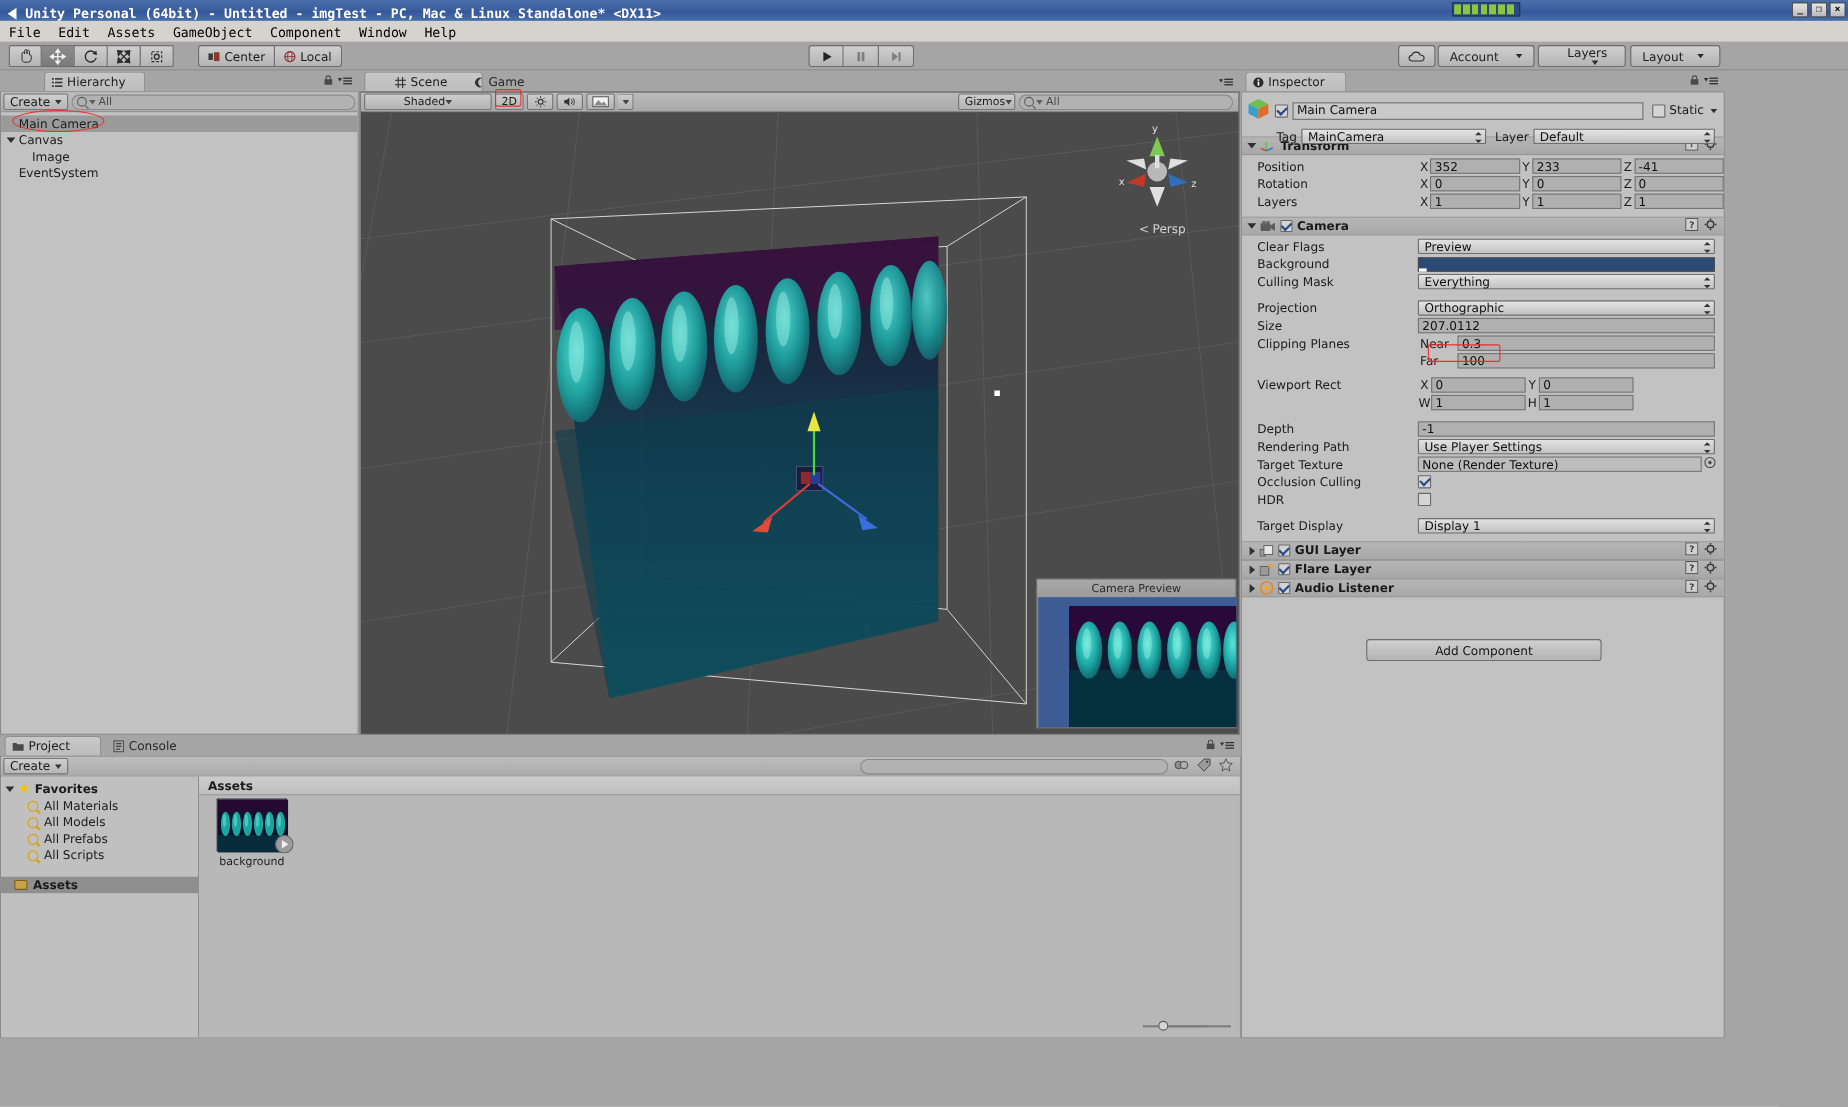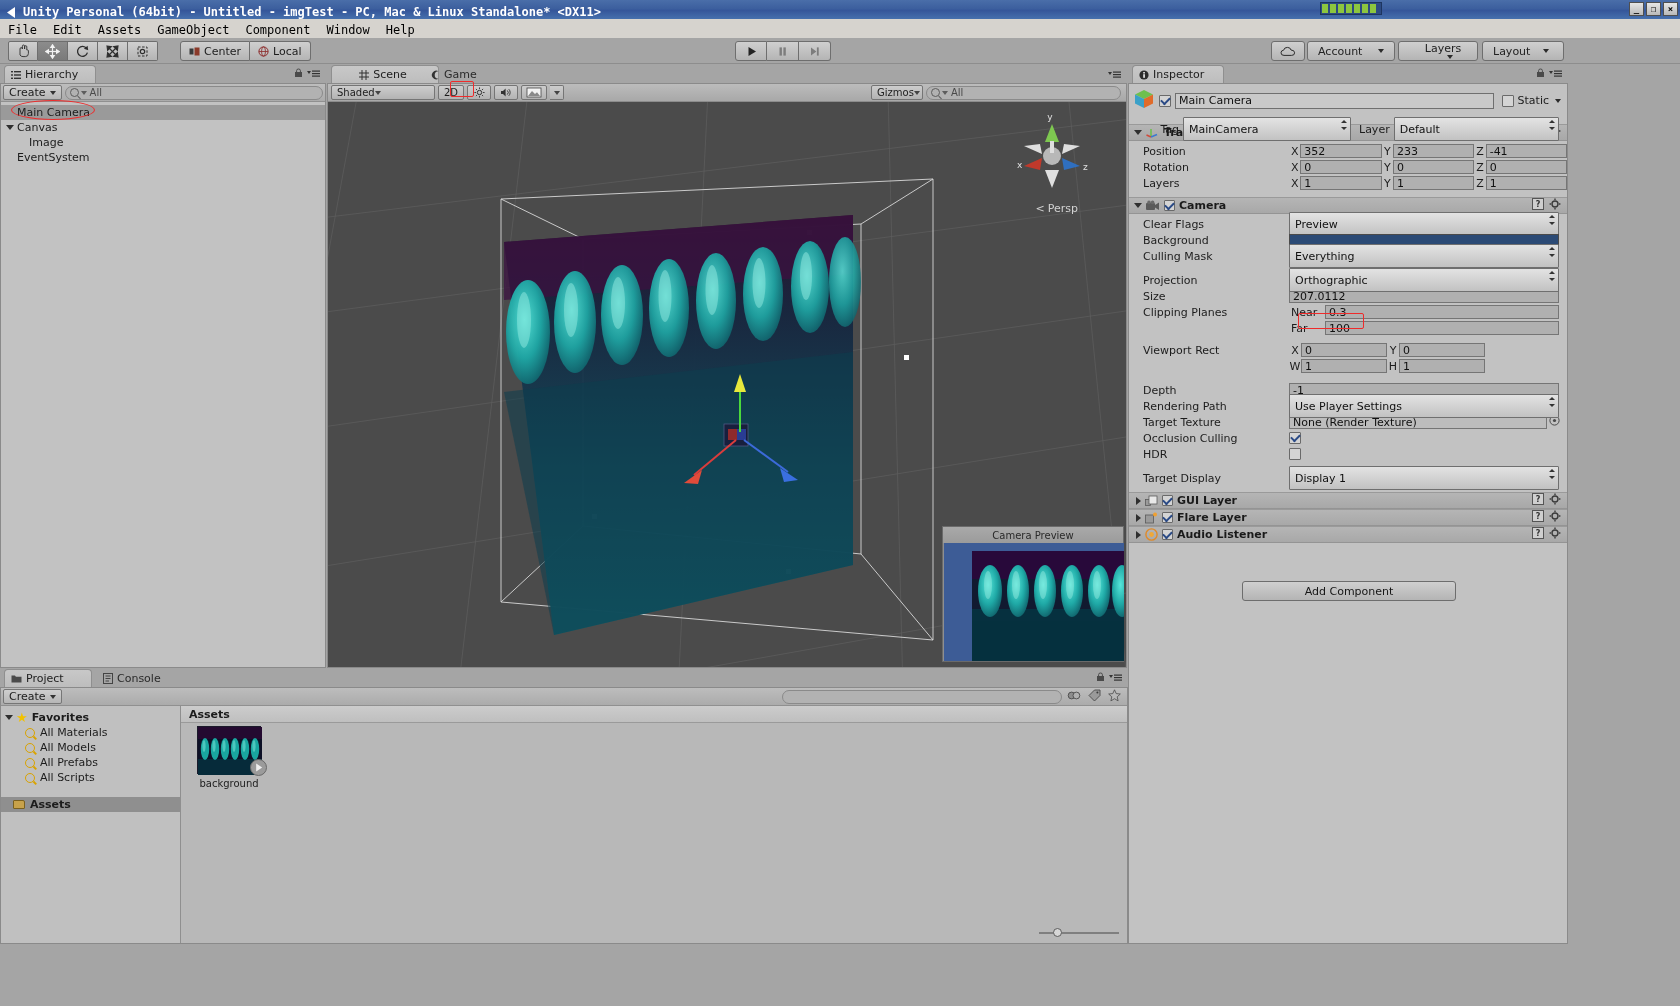--- a/index.html
+++ b/index.html
@@ -174,21 +174,21 @@
 
   
   .insp-row { height: 16px; display:flex; align-items:center; font-size:11px; color:#1c1c1c; }
   .insp-label { padding-left: 14px; width: 160px; flex: none; }
   .field {
     height: 14px; background:#b0b0b0; border:1px solid #757575;
     display:flex; align-items:center; padding-left:3px;
     font-size:11px; color:#101010; overflow:hidden;
   }
   .dropfield {
-    height: 24px; border:1px solid #6f6f6f; border-radius:1px;
+    height: 14px; border:1px solid #6f6f6f; border-radius:1px;
     background: linear-gradient(to bottom,#e3e3e3,#c2c2c2);
     display:flex; align-items:center; padding-left:5px;
     font-size:11px; color:#101010; position:relative;
   }
   .dropfield .dd {
     position:absolute; right:3px; top:2px; width:7px; height:10px;
     display:flex; flex-direction:column; align-items:center; justify-content:space-between;
   }
   .dd .up { width:0;height:0;border-left:3px solid transparent;border-right:3px solid transparent;border-bottom:3px solid #333; }
   .dd .dn { width:0;height:0;border-left:3px solid transparent;border-right:3px solid transparent;border-top:3px solid #333; }
@@ -370,21 +370,21 @@
       <div class="tbtn solo" style="left:1398px;top:3px;width:80px;border-radius:3px;justify-content:flex-start;padding-left:10px;flex-direction:column;">
         <span>Layers</span>
         <span class="drop-arrow" style="margin-left:14px"></span>
       </div>
       <div class="tbtn solo" style="left:1482px;top:3px;width:82px;border-radius:3px;justify-content:flex-start;padding-left:10px;">
         <span>Layout</span>
         <span class="drop-arrow" style="margin-left:13px"></span>
       </div>
     </div>
 
-    <div class="panel" style="left:0;top:27px;width:326px;height:511px;">
+    <div class="panel" style="left:0;top:27px;width:326px;height:511px;padding-left:36px;">
       <div class="panel-tabrow">
         <div class="tab" style="left:4px;width:92px;">
           <span class="tab-icon">
             <svg width="10" height="10" viewBox="0 0 10 10">
                 <rect x="0" y="1" width="2" height="1.4" fill="#333"></rect>
                 <rect x="3" y="1" width="7" height="1.4" fill="#333"></rect>
                 <rect x="0" y="4.3" width="2" height="1.4" fill="#333"></rect>
                 <rect x="3" y="4.3" width="7" height="1.4" fill="#333"></rect>
                 <rect x="0" y="7.6" width="2" height="1.4" fill="#333"></rect>
                 <rect x="3" y="7.6" width="7" height="1.4" fill="#333"></rect>
@@ -469,21 +469,21 @@
               <rect x="5" y="1.5" width="8" height="1.2" fill="#333"></rect>
               <rect x="5" y="4" width="8" height="1.2" fill="#333"></rect>
               <rect x="5" y="6.5" width="8" height="1.2" fill="#333"></rect>
             </svg>
         </div>
       </div>
 
       <div class="panel-body sceneview" style="left:0;top:18px;width:800px;height:585px;">
 
         <div class="scene-toolbar">
-          <div class="sbtn" style="width:104px;justify-content:flex-start;">
+          <div class="sbtn" style="width:116px;justify-content:center;">
             <span>Shaded</span>
             <span class="drop-arrow" style="margin-left:0;border-top-color:#444"></span>
           </div>
           <div class="sbtn" style="width:26px">
             <span>2D</span>
           </div>
           <div class="sbtn" style="width:24px">
             <svg width="11" height="11" viewBox="0 0 11 11">
                 <circle cx="5.5" cy="5.5" r="2.2" fill="none" stroke="#333" stroke-width="1"></circle>
                 <g stroke="#333" stroke-width="0.9">

